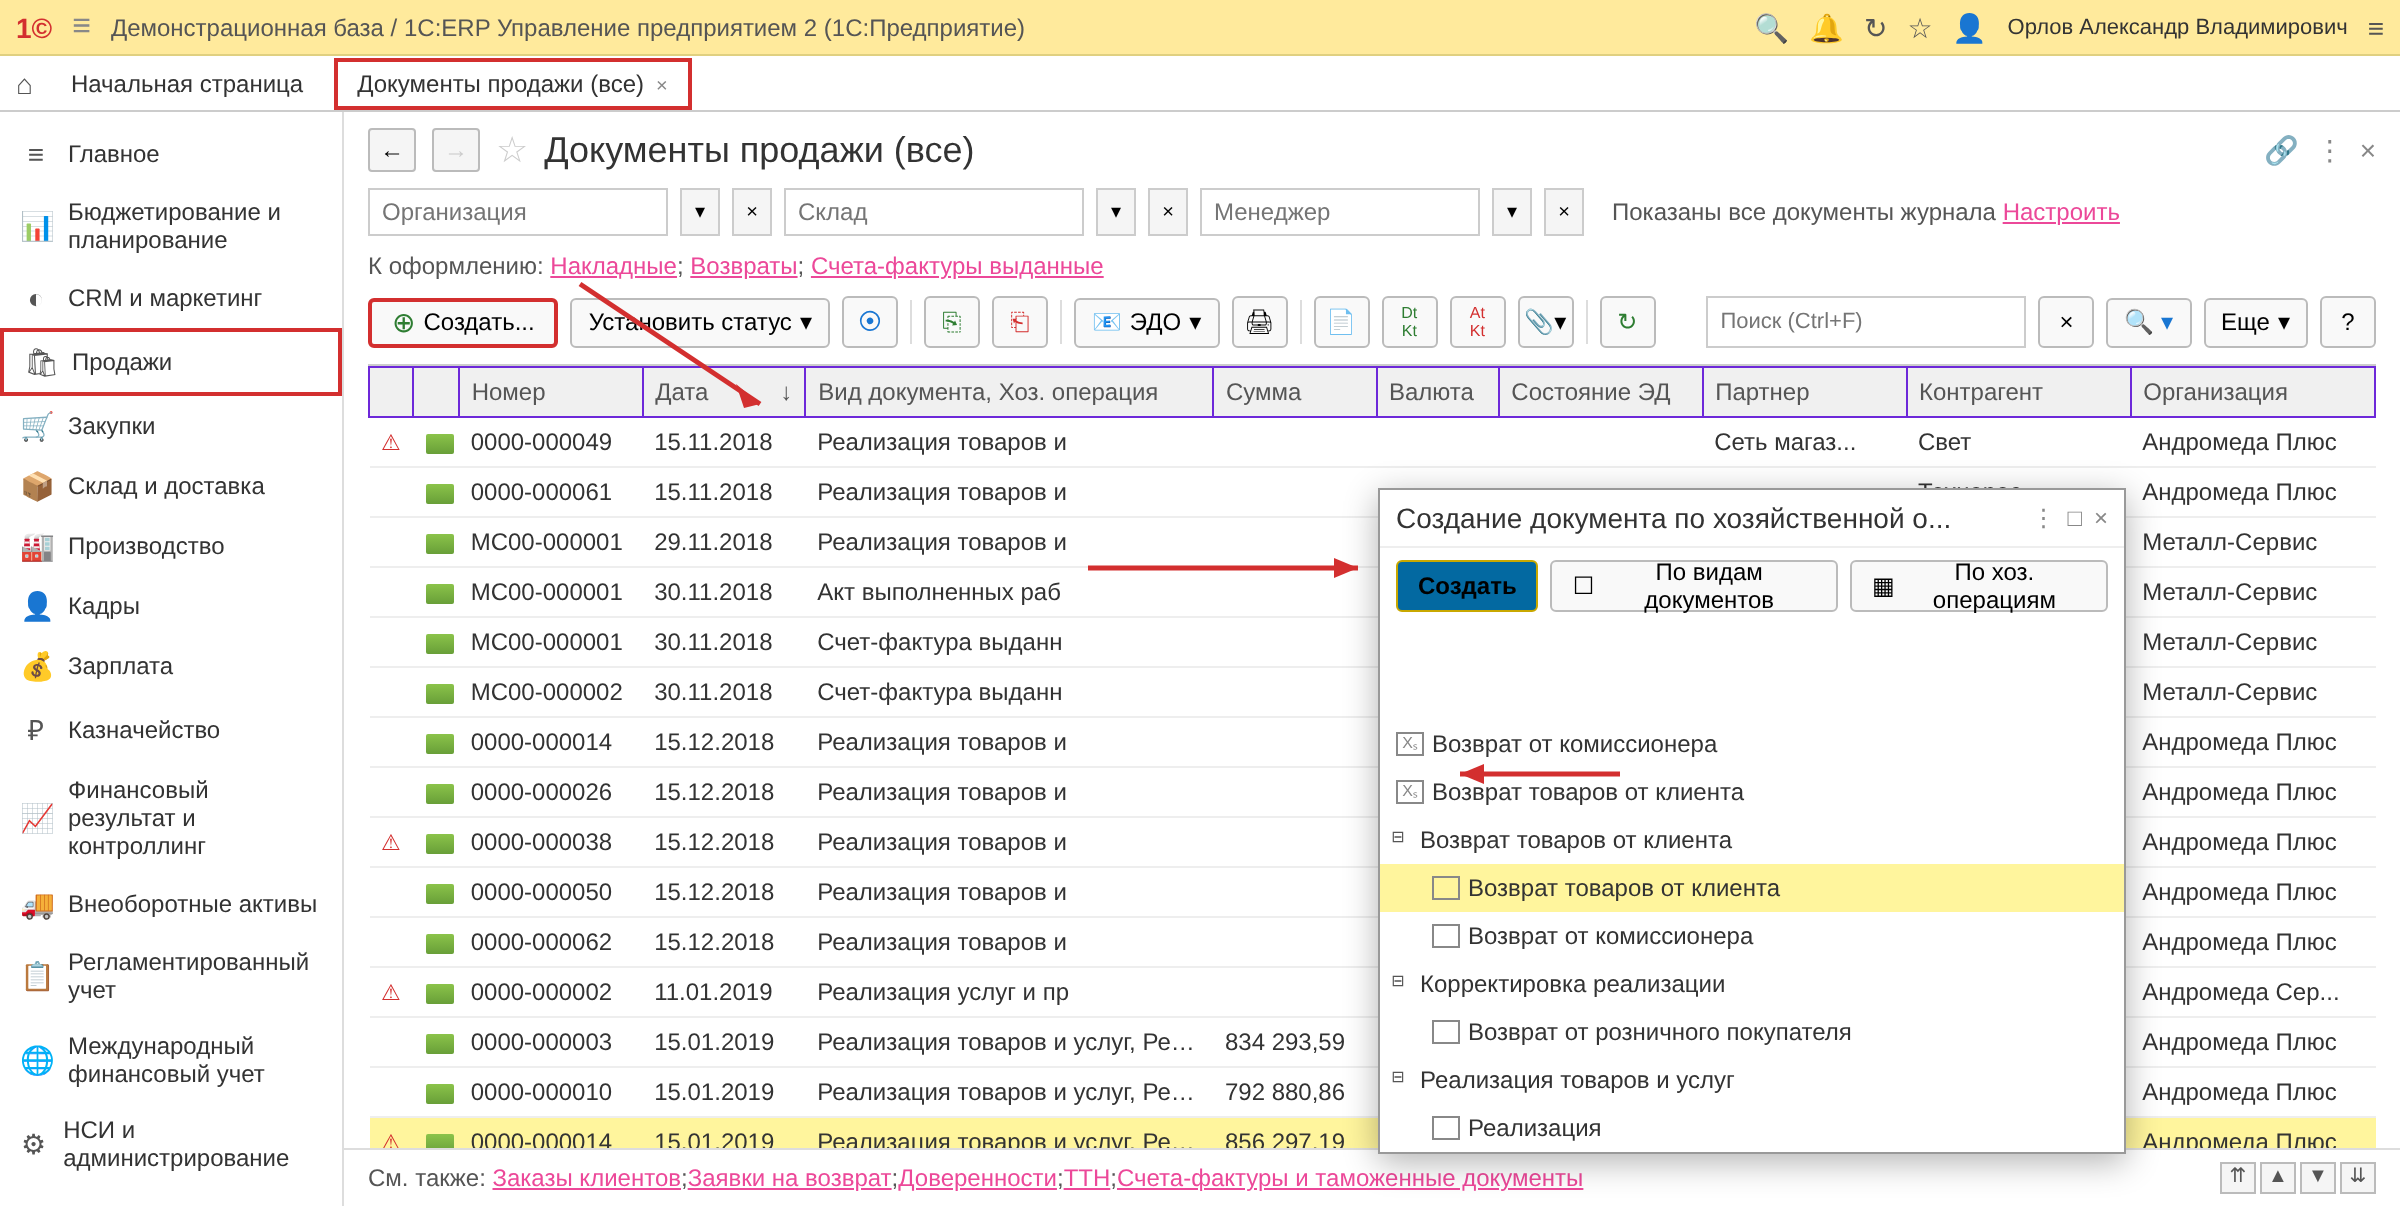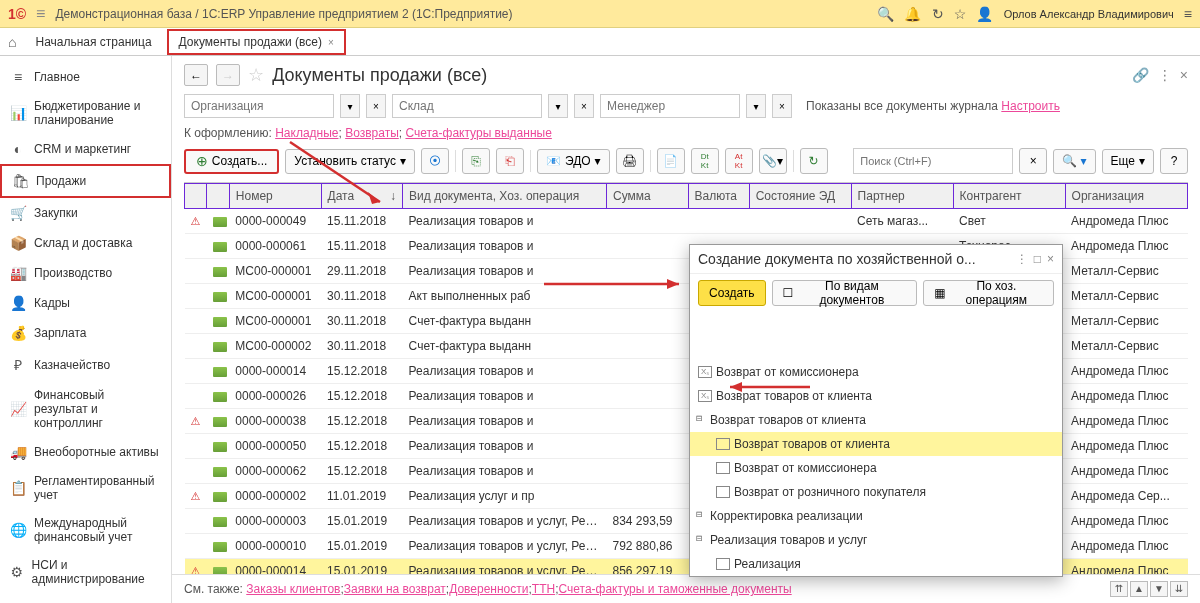--- a/index.html
+++ b/index.html
@@ -50,21 +50,21 @@
 .hl-row td { background: #fff59d; }
 .footer-row { padding: 6px 12px; font-size: 12px; color: #555; border-top: 1px solid #ddd; display:flex; align-items:center; }
 .footer-icons { margin-left:auto; display:flex; gap:2px; }
 .footer-icons span { width:18px; height:16px; border:1px solid #bbb; background:#f5f5f5; font-size:10px; text-align:center; line-height:14px; cursor:pointer; }
 .popup { position: absolute; left: 517px; top: 188px; width: 374px; background: #fff; border: 1px solid #999; box-shadow: 0 4px 16px rgba(0,0,0,0.3); z-index: 100; }
 .popup-hdr { display: flex; align-items: center; padding: 6px 8px; border-bottom: 1px solid #eee; }
 .popup-title { flex: 1; font-size: 14px; color: #333; overflow: hidden; text-overflow: ellipsis; white-space: nowrap; }
 .popup-hic { font-size: 12px; color: #888; cursor: pointer; margin-left: 6px; }
 .popup-tb { display: flex; gap: 6px; padding: 6px 8px; }
 .popup-btn { height: 26px; border: 1px solid #bbb; padding: 0 10px; font-size: 12px; cursor: pointer; border-radius: 3px; background: #f9f9f9; display: flex; align-items: center; gap: 4px; }
-.popup-btn.primary { background: #fde047; border-color: #c9a800; font-weight: normal; }
+.popup-btn.primary { background: #0369a1; border-color: #c9a800; font-weight: bold; }
 .popup-list { max-height: 240px; overflow-y: auto; margin-top: 48px; }
 .popup-item { padding: 5px 10px 5px 26px; font-size: 12px; cursor: pointer; position: relative; }
 .popup-item::before { content: ""; position: absolute; left: 8px; top: 6px; width: 12px; height: 10px; border: 1px solid #888; font-size: 8px; text-align: center; line-height: 10px; color: #888; }
 .popup-item.doc::before { content: "Xₛ"; }
 .popup-item.grp { padding-left: 20px; }
 .popup-item.grp::before { content: "⊟"; left: 2px; border: none; width: 14px; color: #555; }
 .popup-item.sub { padding-left: 44px; }
 .popup-item.sub::before { left: 26px; }
 .popup-item.hl { background: #fff59d; }
 .arrow { position: absolute; z-index: 200; pointer-events: none; }
@@ -469,22 +469,22 @@
         <button class="popup-btn primary">Создать</button>
         <button class="popup-btn">☐ <span>По видам документов</span></button>
         <button class="popup-btn">▦ <span>По хоз. операциям</span></button>
       </div>
       <div class="popup-list" id="popup-list">
           <div class="popup-item doc">Возврат от комиссионера</div>
           <div class="popup-item doc">Возврат товаров от клиента</div>
           <div class="popup-item grp">Возврат товаров от клиента</div>
           <div class="popup-item sub hl">Возврат товаров от клиента</div>
           <div class="popup-item sub">Возврат от комиссионера</div>
+          <div class="popup-item grp">Корректировка реализации</div>
           <div class="popup-item sub">Возврат от розничного покупателя</div>
-          <div class="popup-item grp">Корректировка реализации</div>
           <div class="popup-item grp">Реализация товаров и услуг</div>
           <div class="popup-item sub">Реализация</div>
         </div>
     </div>
 
     <div class="arrow a1">
       <svg width="120" height="80">
           <line x1="10" y1="10" x2="100" y2="70"></line>
           <polygon points="100,70 88,60 92,72"></polygon>
         </svg>

